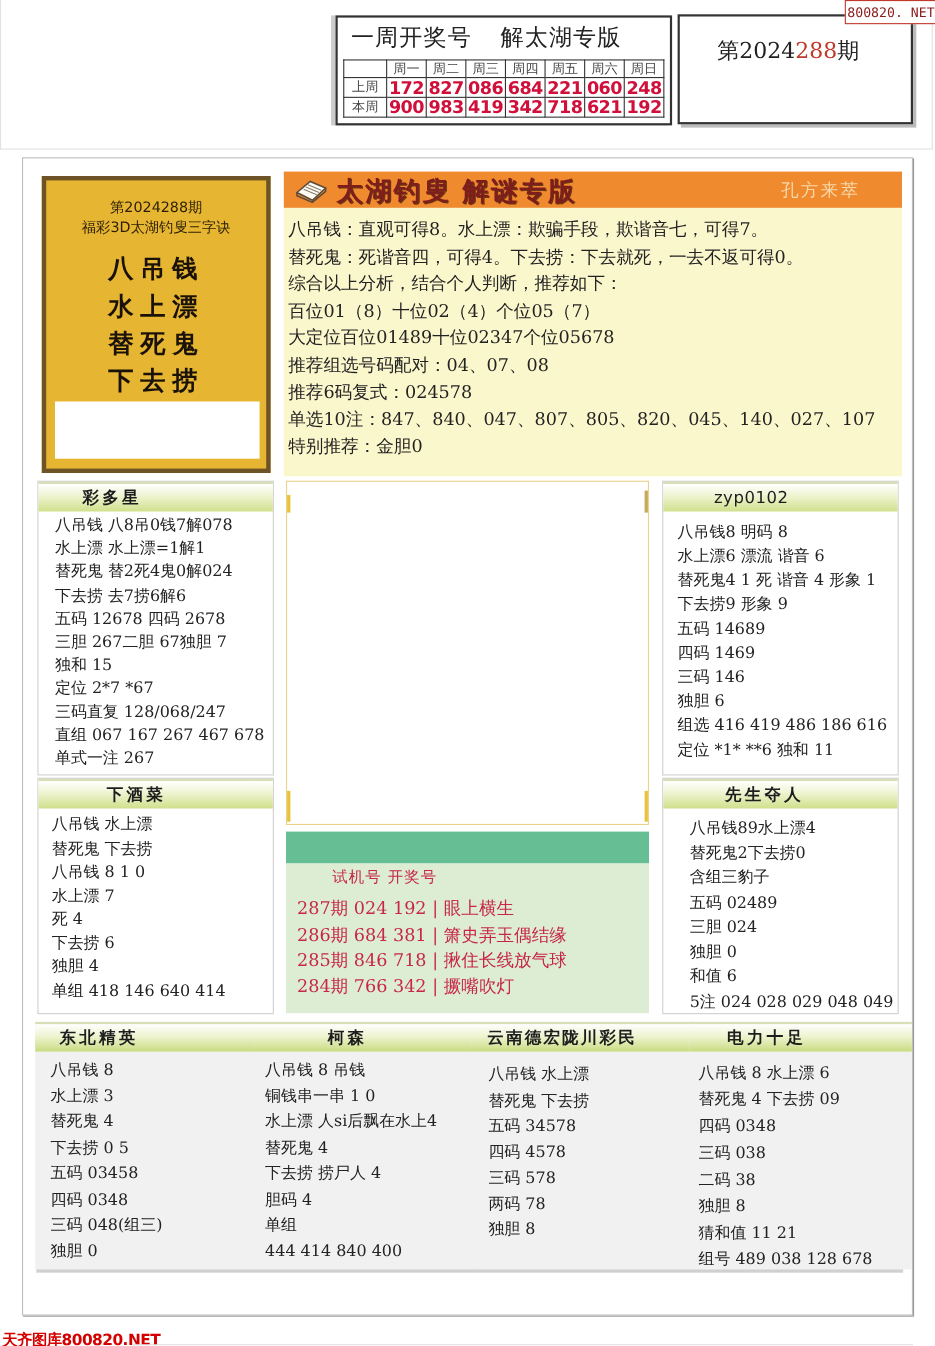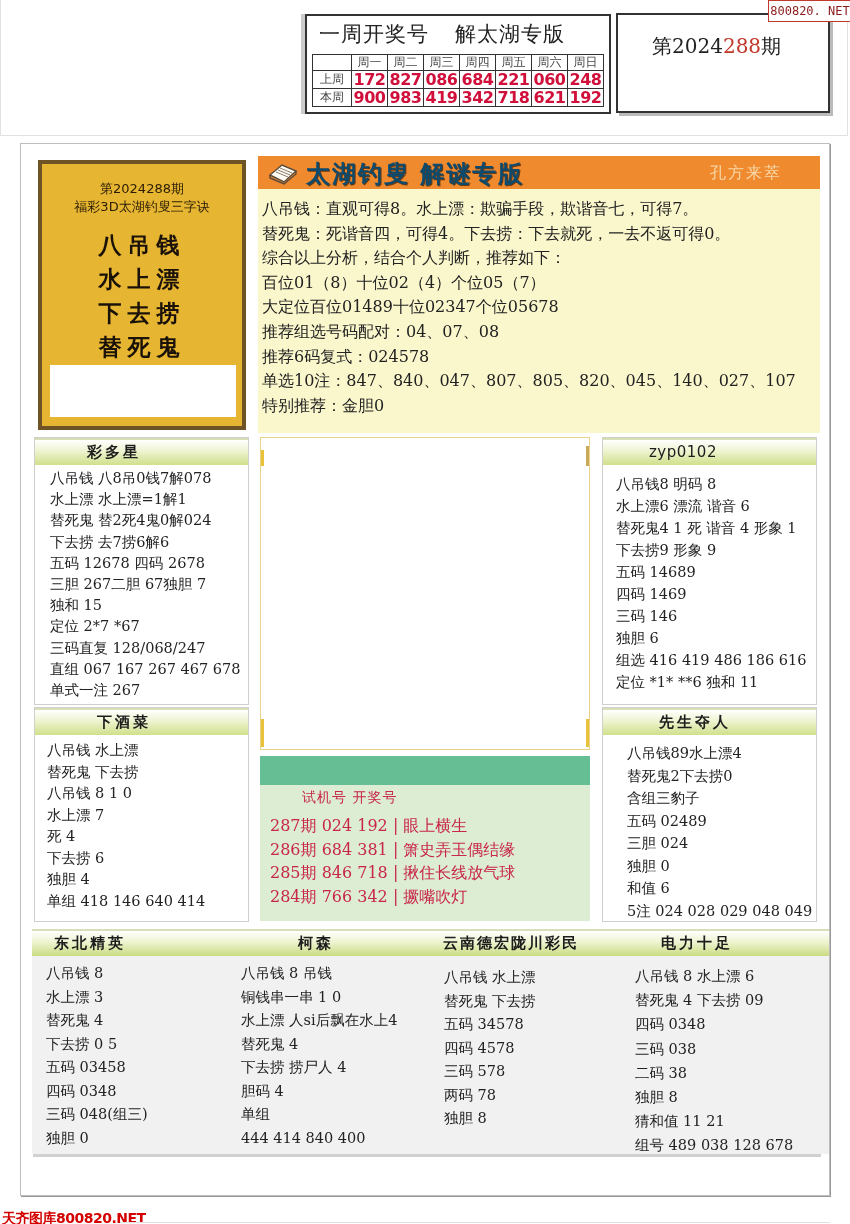--- a/index.html
+++ b/index.html
@@ -51,21 +51,21 @@
   }
   .gold-issue { position:absolute; left:0; width:100%; top:16px; text-align:center; font-size:13px; color:#2b1d05; font-family:"DejaVu Sans", "Liberation Sans", sans-serif; }
   .gold-sub { position:absolute; left:0; width:100%; top:34px; text-align:center; font-size:13px; color:#2b1d05; font-family:"DejaVu Sans", "Liberation Sans", sans-serif; }
   .gold-lines { position:absolute; left:0; width:100%; top:64px; text-align:center; }
   .gold-lines div { font-size:23px; font-weight:bold; letter-spacing:6px; line-height:34px; color:#1a1208; }
   .gold-white { position:absolute; left:8px; top:201px; width:186px; height:52px; background:#fff; }
   
   .orange-head {
     left:258px; top:156px; width:562px; height:33px; background:#ef8a2f;
   }
-  .orange-title { position:absolute; left:48px; top:2px; font-size:24px; font-weight:bold; color:#0c4a6e; letter-spacing:2px; white-space:nowrap; text-shadow:1px 1px 0 #6b3a10; }
+  .orange-title { position:absolute; left:48px; top:2px; font-size:24px; font-weight:bold; color:#7f1d1d; letter-spacing:2px; white-space:nowrap; text-shadow:1px 1px 0 #6b3a10; }
   .orange-author { position:absolute; right:38px; top:7px; font-size:16px; color:#f8d8a8; letter-spacing:2px; }
   .book-icon { position:absolute; left:10px; top:5px; width:30px; height:24px; }
   .cream-panel {
     left:258px; top:189px; width:562px; height:244px; background:#fbf7cd;
   }
   .analysis { position:absolute; left:4px; top:8px; }
   .analysis div { font-size:16px; line-height:24.6px; color:#222; white-space:nowrap; }
   
   .side-box { background:#fff; border:1px solid #cfcfcf; box-sizing:border-box; }
   .green-hdr {
@@ -144,22 +144,22 @@
 <div class="abs corner-tag">800820. NET</div>
 
 <div class="abs main-frame"></div>
 
 <div class="abs gold-box">
   <div class="gold-issue">第2024288期</div>
   <div class="gold-sub">福彩3D太湖钓叟三字诀</div>
   <div class="gold-lines">
     <div>八吊钱</div>
     <div>水上漂</div>
+    <div>替死鬼</div>
     <div>下去捞</div>
-    <div>替死鬼</div>
   </div>
   <div class="gold-white"></div>
 </div>
 
 <div class="abs orange-head">
   <svg class="book-icon" viewBox="0 0 30 24">
     <path d="M2 14 L14 4 L28 10 L16 21 Z" fill="#fdfdf5" stroke="#5a4a3a" stroke-width="1.4"></path>
     <path d="M2 14 L2 17 L16 23 L28 13 L28 10" fill="none" stroke="#5a4a3a" stroke-width="1.4"></path>
     <line x1="8" y1="11" x2="20" y2="16" stroke="#8a7a6a" stroke-width="1"></line>
     <line x1="10" y1="9" x2="22" y2="14" stroke="#8a7a6a" stroke-width="1"></line>
@@ -177,21 +177,21 @@
     <div>大定位百位01489十位02347个位05678</div>
     <div>推荐组选号码配对：04、07、08</div>
     <div>推荐6码复式：024578</div>
     <div>单选10注：847、840、047、807、805、820、045、140、027、107</div>
     <div>特别推荐：金胆0</div>
   </div>
 </div>
 
 <div class="abs side-box" style="left:34px; top:437px; width:215px; height:268px;">
   <div class="green-hdr">
-      <span style="left:52px;">彩多星</span>
+      <span style="left:40px;">彩多星</span>
     </div>
   <div class="lines" style="left:15px; top:30px;">
     <div style="line-height:21.2px">八吊钱 八8吊0钱7解078</div>
     <div style="line-height:21.2px">水上漂 水上漂=1解1</div>
     <div style="line-height:21.2px">替死鬼 替2死4鬼0解024</div>
     <div style="line-height:21.2px">下去捞 去7捞6解6</div>
     <div style="line-height:21.2px">五码 12678 四码 2678</div>
     <div style="line-height:21.2px">三胆 267二胆 67独胆 7</div>
     <div style="line-height:21.2px">独和 15</div>
     <div style="line-height:21.2px">定位 2*7 *67</div>

